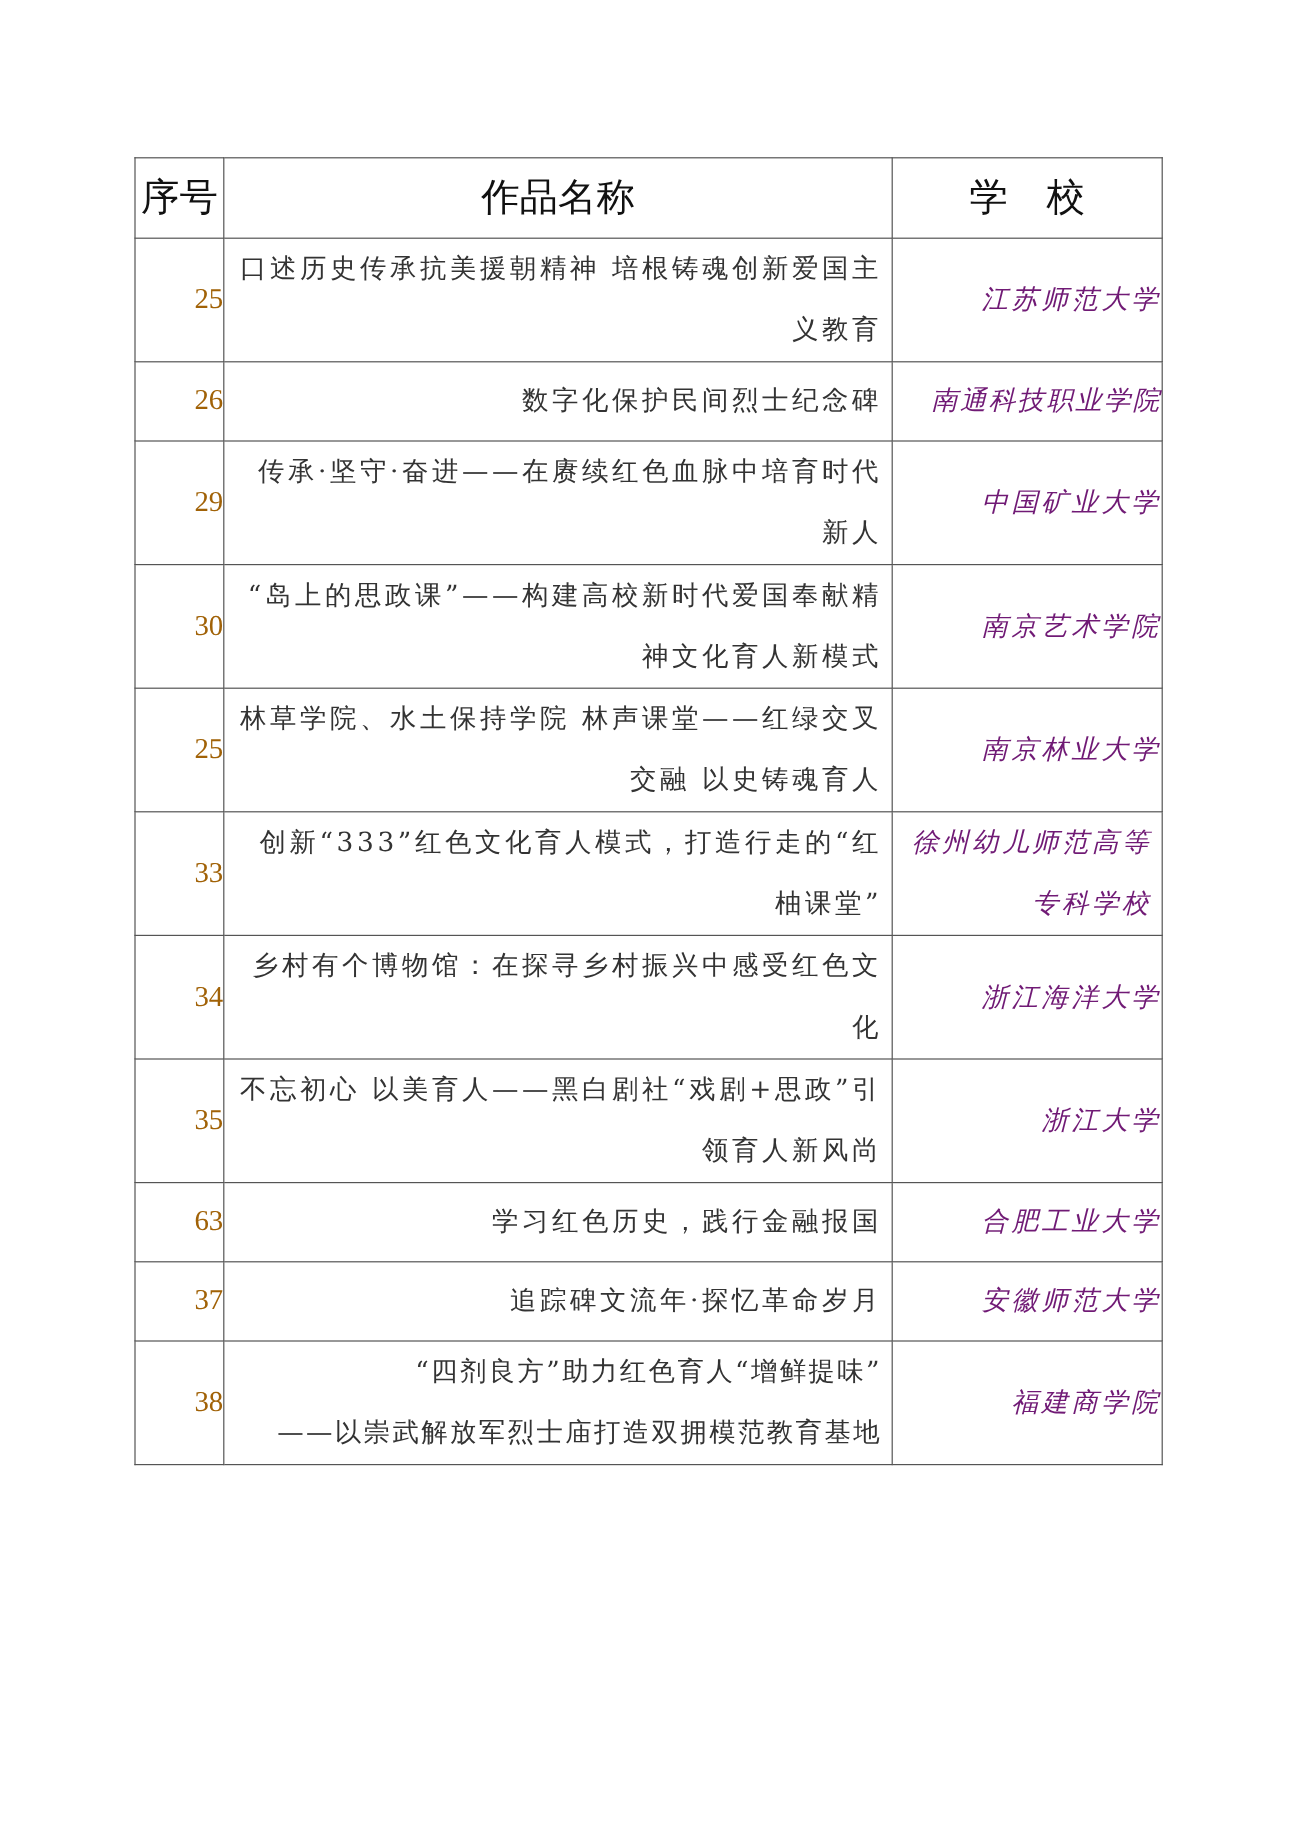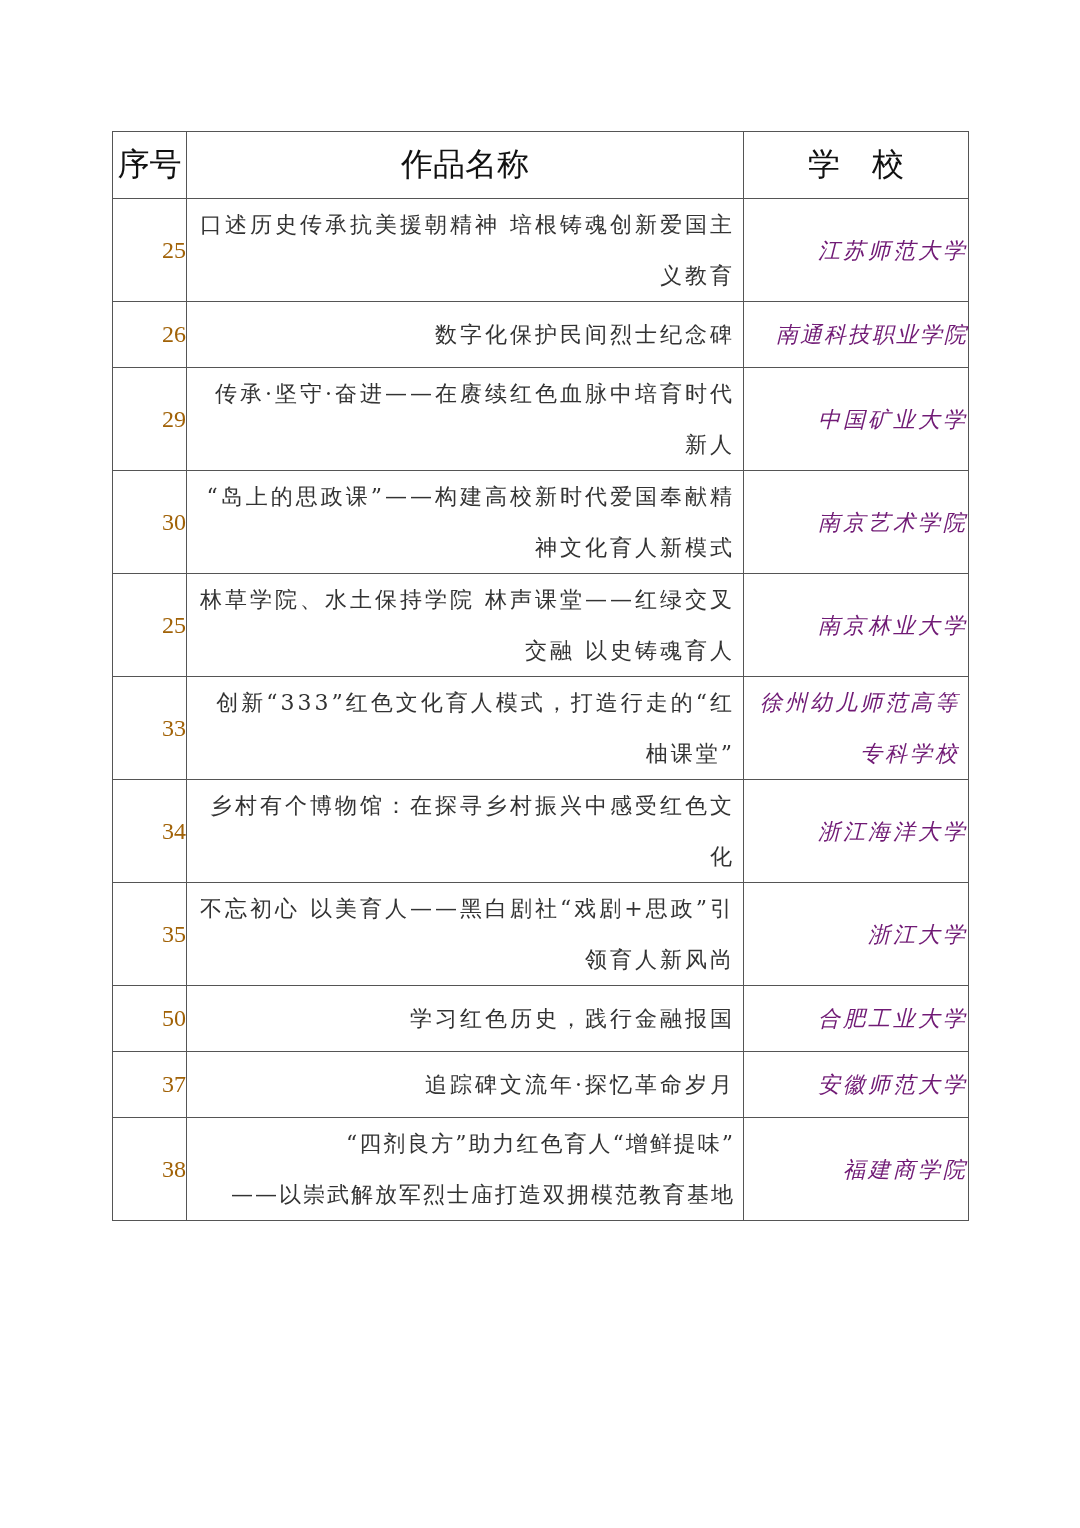--- a/index.html
+++ b/index.html
@@ -70,21 +70,21 @@
         <td class="idx">34</td>
         <td class="title">乡村有个博物馆：在探寻乡村振兴中感受红色文化</td>
         <td class="school">浙江海洋大学</td>
       </tr>
     <tr class="h2">
         <td class="idx">35</td>
         <td class="title">不忘初心 以美育人——黑白剧社“戏剧+思政”引领育人新风尚</td>
         <td class="school">浙江大学</td>
       </tr>
     <tr class="h1">
-        <td class="idx">50</td>
+        <td class="idx">63</td>
         <td class="title">学习红色历史，践行金融报国</td>
         <td class="school">合肥工业大学</td>
       </tr>
     <tr class="h1">
         <td class="idx">37</td>
         <td class="title">追踪碑文流年·探忆革命岁月</td>
         <td class="school">安徽师范大学</td>
       </tr>
     <tr class="h2">
         <td class="idx">38</td>

